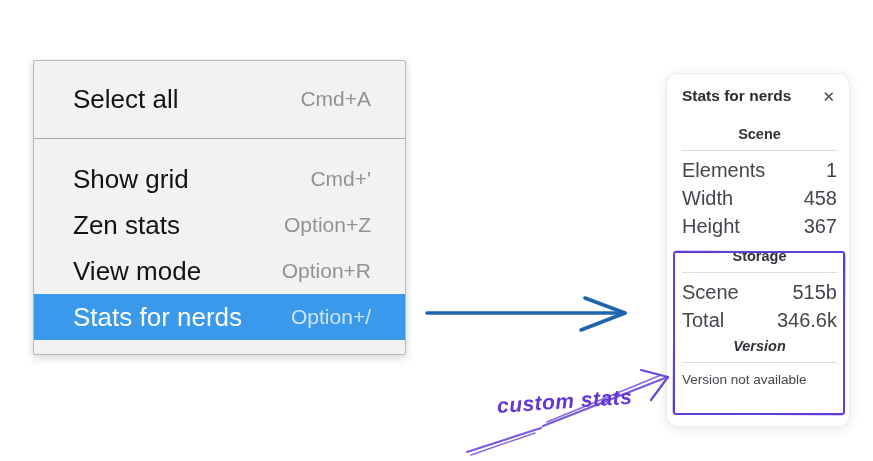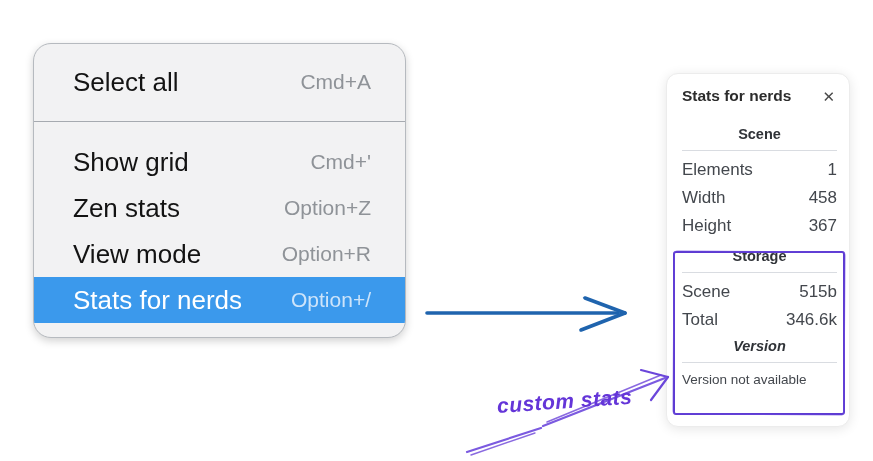--- a/index.html
+++ b/index.html
@@ -3,23 +3,23 @@
 <meta charset="utf-8">
 <style>
   html,body { margin:0; padding:0; }
   body {
     width:873px; height:461px; position:relative; background:#ffffff;
     font-family:"Liberation Sans", sans-serif; overflow:hidden;
   }
 
   
   .context-menu {
-    position:absolute; left:33px; top:43px; width:373px; height:295px;
+    position:absolute; left:33px; top:60px; width:373px; height:295px;
     box-sizing:border-box; background:#f2f2f3;
-    border:1px solid #b6babf; border-radius:18px;
+    border:1px solid #b6babf; border-radius:2px;
     box-shadow:0 3px 8px rgba(0,0,0,.18);
     overflow:hidden;
   }
   .menu-group-top { padding:15px 0 16px; }
   .menu-divider { border-top:1.5px solid #a6aab0; }
   .menu-group-bottom { padding:17px 0 15px;text-align:center; }
   .menu-item {
     height:46px; display:flex; align-items:center; justify-content:space-between;
     padding:0 34px 0 39px; font-size:26px; color:#131313; cursor:default;
   }
@@ -44,21 +44,21 @@
     font-size:15px; color:#4a4a4a; cursor:pointer; line-height:1;
     background:none; border:none; padding:0 2px; font-family:"Liberation Sans", sans-serif;
   }
   .section-heading { text-align:center; font-weight:bold; font-size:14.5px; color:#303338; }
   .heading-scene   { margin-top:21px; }
   .heading-storage { margin-top:8px; }
   .heading-version { margin-top:4px;font-style:italic; }
   .sep { border:none; border-top:1px solid #d9dce1; margin:8px 0 5px; }
   .stat-row {
     display:flex; justify-content:space-between; align-items:center;
-    height:28px; font-size:17px; color:#43474d;
+    height:28px; font-size:20px; color:#43474d;
   }
   .version-note { font-size:13.5px; margin-top:9px; color:#43474d; white-space:nowrap; }
 
   
   .purple-box {
     position:absolute; left:673px; top:251px; width:168px; height:160px;
     border:2px solid #5d3bd2; border-radius:3px; pointer-events:none;
   }
   .purple-box::before {
     content:""; position:absolute; inset:-2px;

